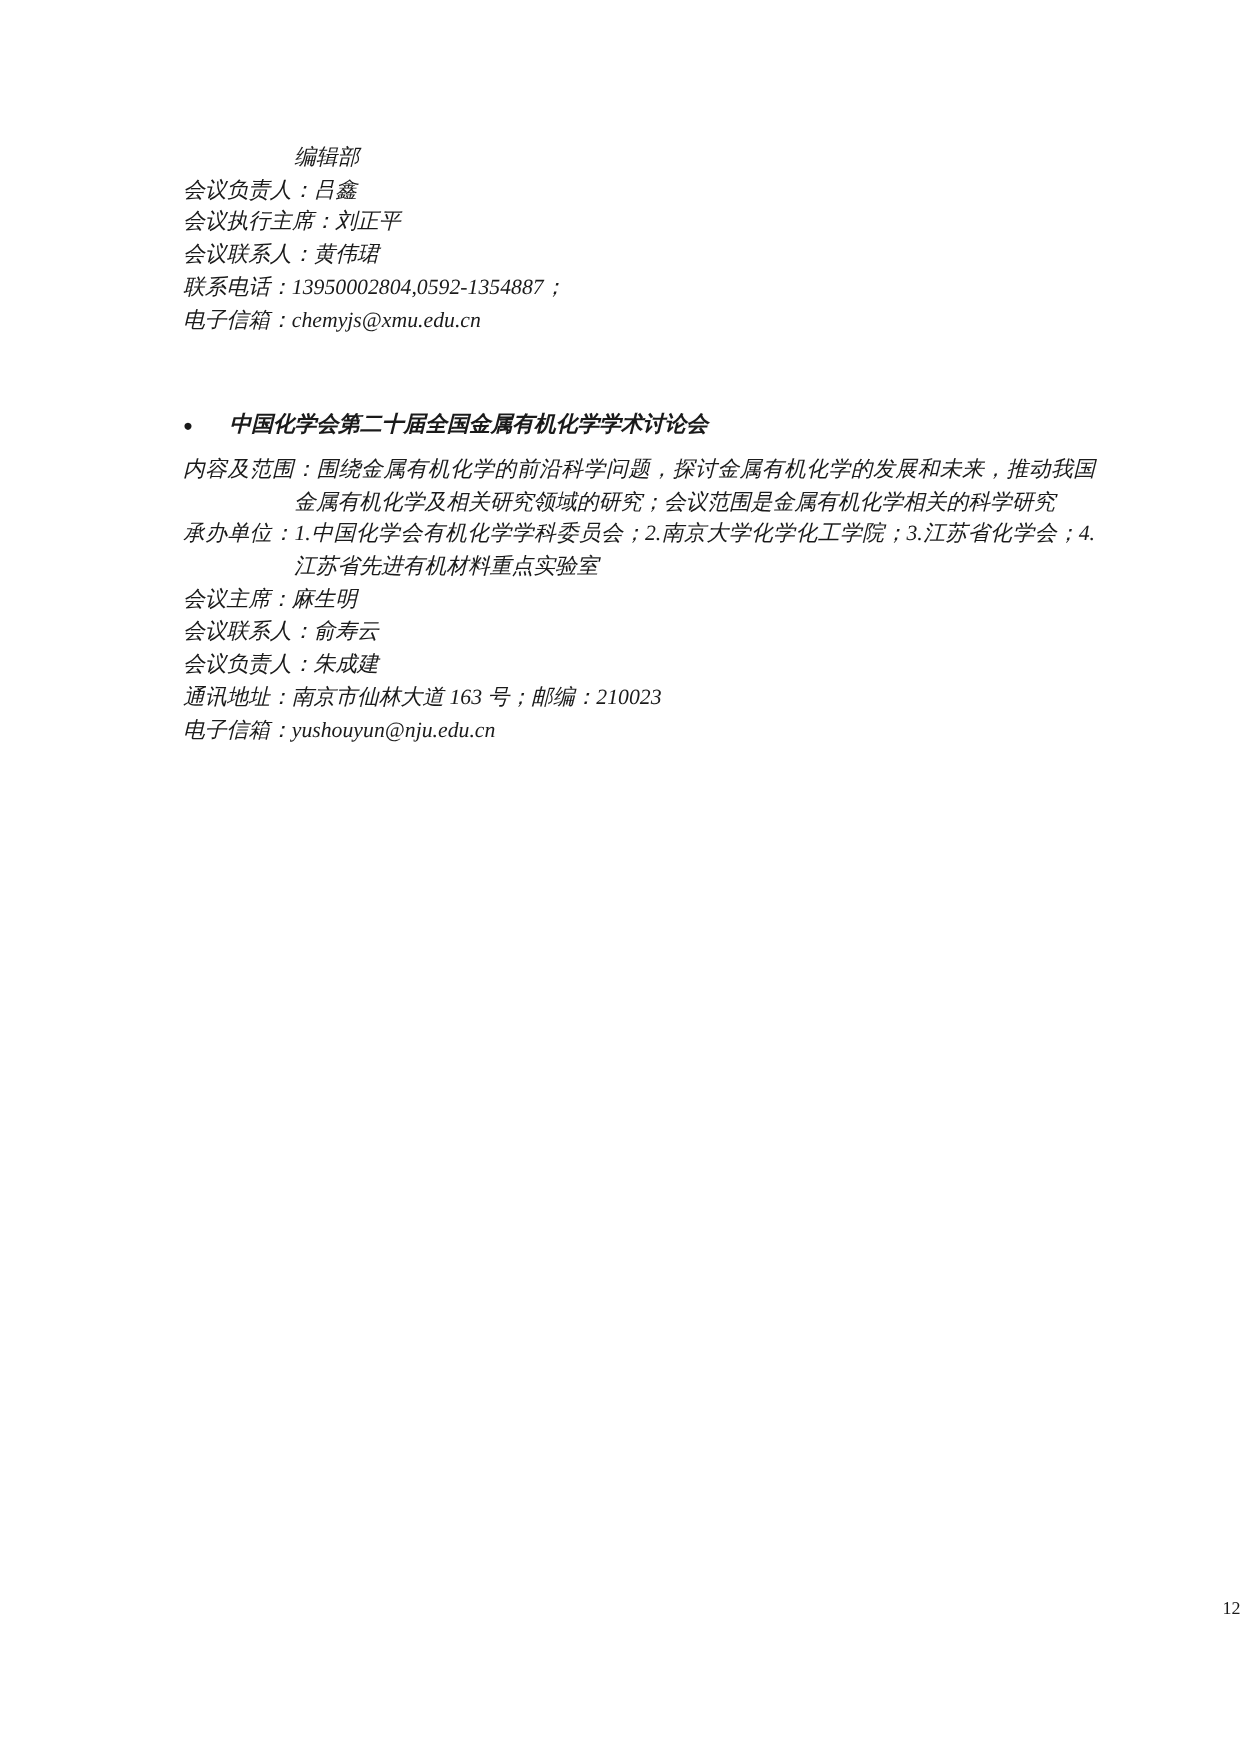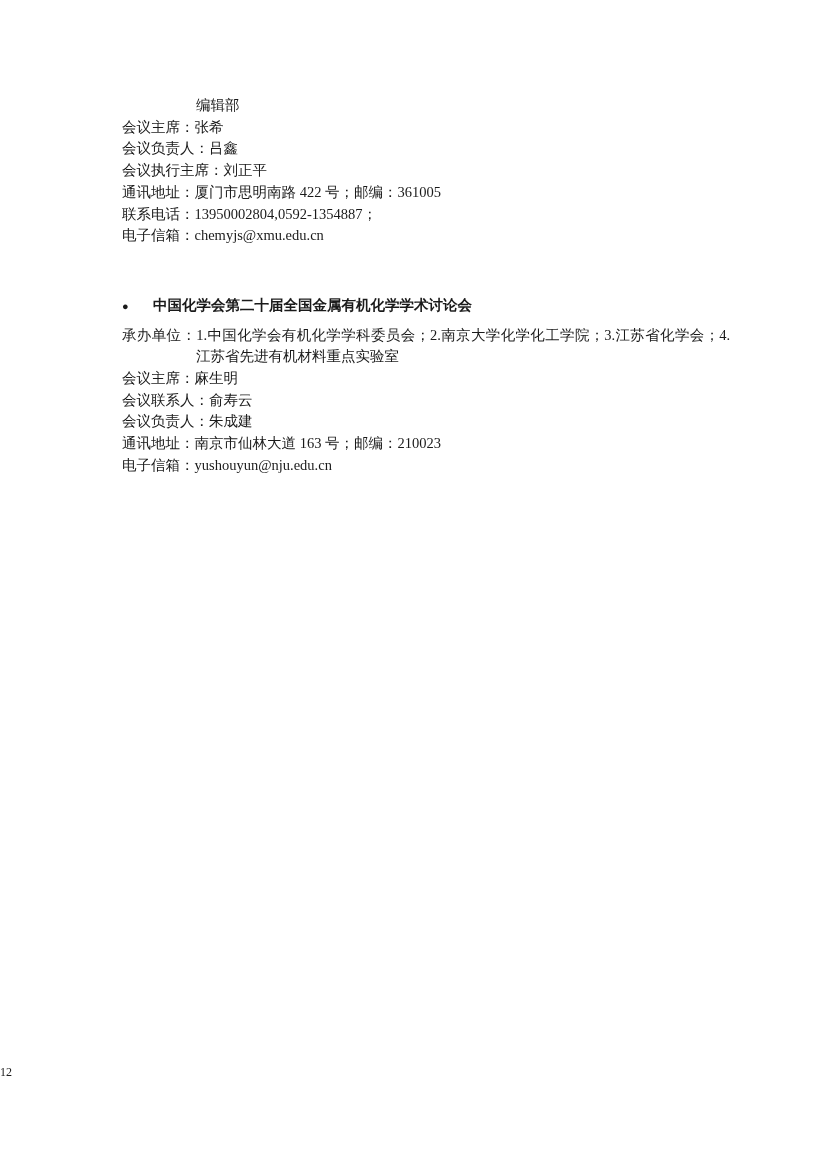--- a/index.html
+++ b/index.html
@@ -22,20 +22,21 @@
     background: #ffffff;
   }
   .content {
     position: absolute;
     left: 122px;
     top: 95px;
     width: 608px;
     font-size: 14.5px;
     line-height: 21.7px;
     text-align: justify;
+    font-style: italic;
   }
   .field {
     padding-left: 74px;
     text-indent: -74px;
   }
   .indent-line {
     padding-left: 74px;
   }
   .conference {
     margin-top: 48px;
@@ -53,48 +54,48 @@
     line-height: 21.7px;
   }
   .conf-title {
     font-weight: bold;
   }
   .page-number {
     position: absolute;
     top: 1064px;
     left: 0;
     width: 827px;
-    text-align: left;
+    text-align: right;
     font-size: 12px;
     line-height: 16px;
   }
 </style>
 </head>
 <body>
 
 <div class="page">
   <div class="content">
 
     <div class="top-block">
       <div class="indent-line">编辑部</div>
 
-      <div class="field"><span>会议主席：</span><span>张希</span></div>
       <div class="field"><span>会议负责人：</span><span>吕鑫</span></div>
       <div class="field"><span>会议执行主席：</span><span>刘正平</span></div>
-      <div class="field"><span>通讯地址：</span><span>厦门市思明南路 422 号；邮编：361005</span></div>
+      <div class="field"><span>会议联系人：</span><span>黄伟珺</span></div>
       <div class="field"><span>联系电话：</span><span>13950002804,0592-1354887；</span></div>
       <div class="field"><span>电子信箱：</span><span>chemyjs@xmu.edu.cn</span></div>
     </div>
 
     <div class="conference">
       <div class="conf-title-row">
         <span class="bullet">●</span>
         <span class="conf-title">中国化学会第二十届全国金属有机化学学术讨论会</span>
       </div>
 
+      <div class="field"><span>内容及范围：</span><span>围绕金属有机化学的前沿科学问题，探讨金属有机化学的发展和未来，推动我国金属有机化学及相关研究领域的研究；会议范围是金属有机化学相关的科学研究</span></div>
       <div class="field"><span>承办单位：</span><span>1.中国化学会有机化学学科委员会；2.南京大学化学化工学院；3.江苏省化学会；4.江苏省先进有机材料重点实验室</span></div>
       <div class="field"><span>会议主席：</span><span>麻生明</span></div>
       <div class="field"><span>会议联系人：</span><span>俞寿云</span></div>
       <div class="field"><span>会议负责人：</span><span>朱成建</span></div>
       <div class="field"><span>通讯地址：</span><span>南京市仙林大道 163 号；邮编：210023</span></div>
       <div class="field"><span>电子信箱：</span><span>yushouyun@nju.edu.cn</span></div>
     </div>
 
   </div>
 

